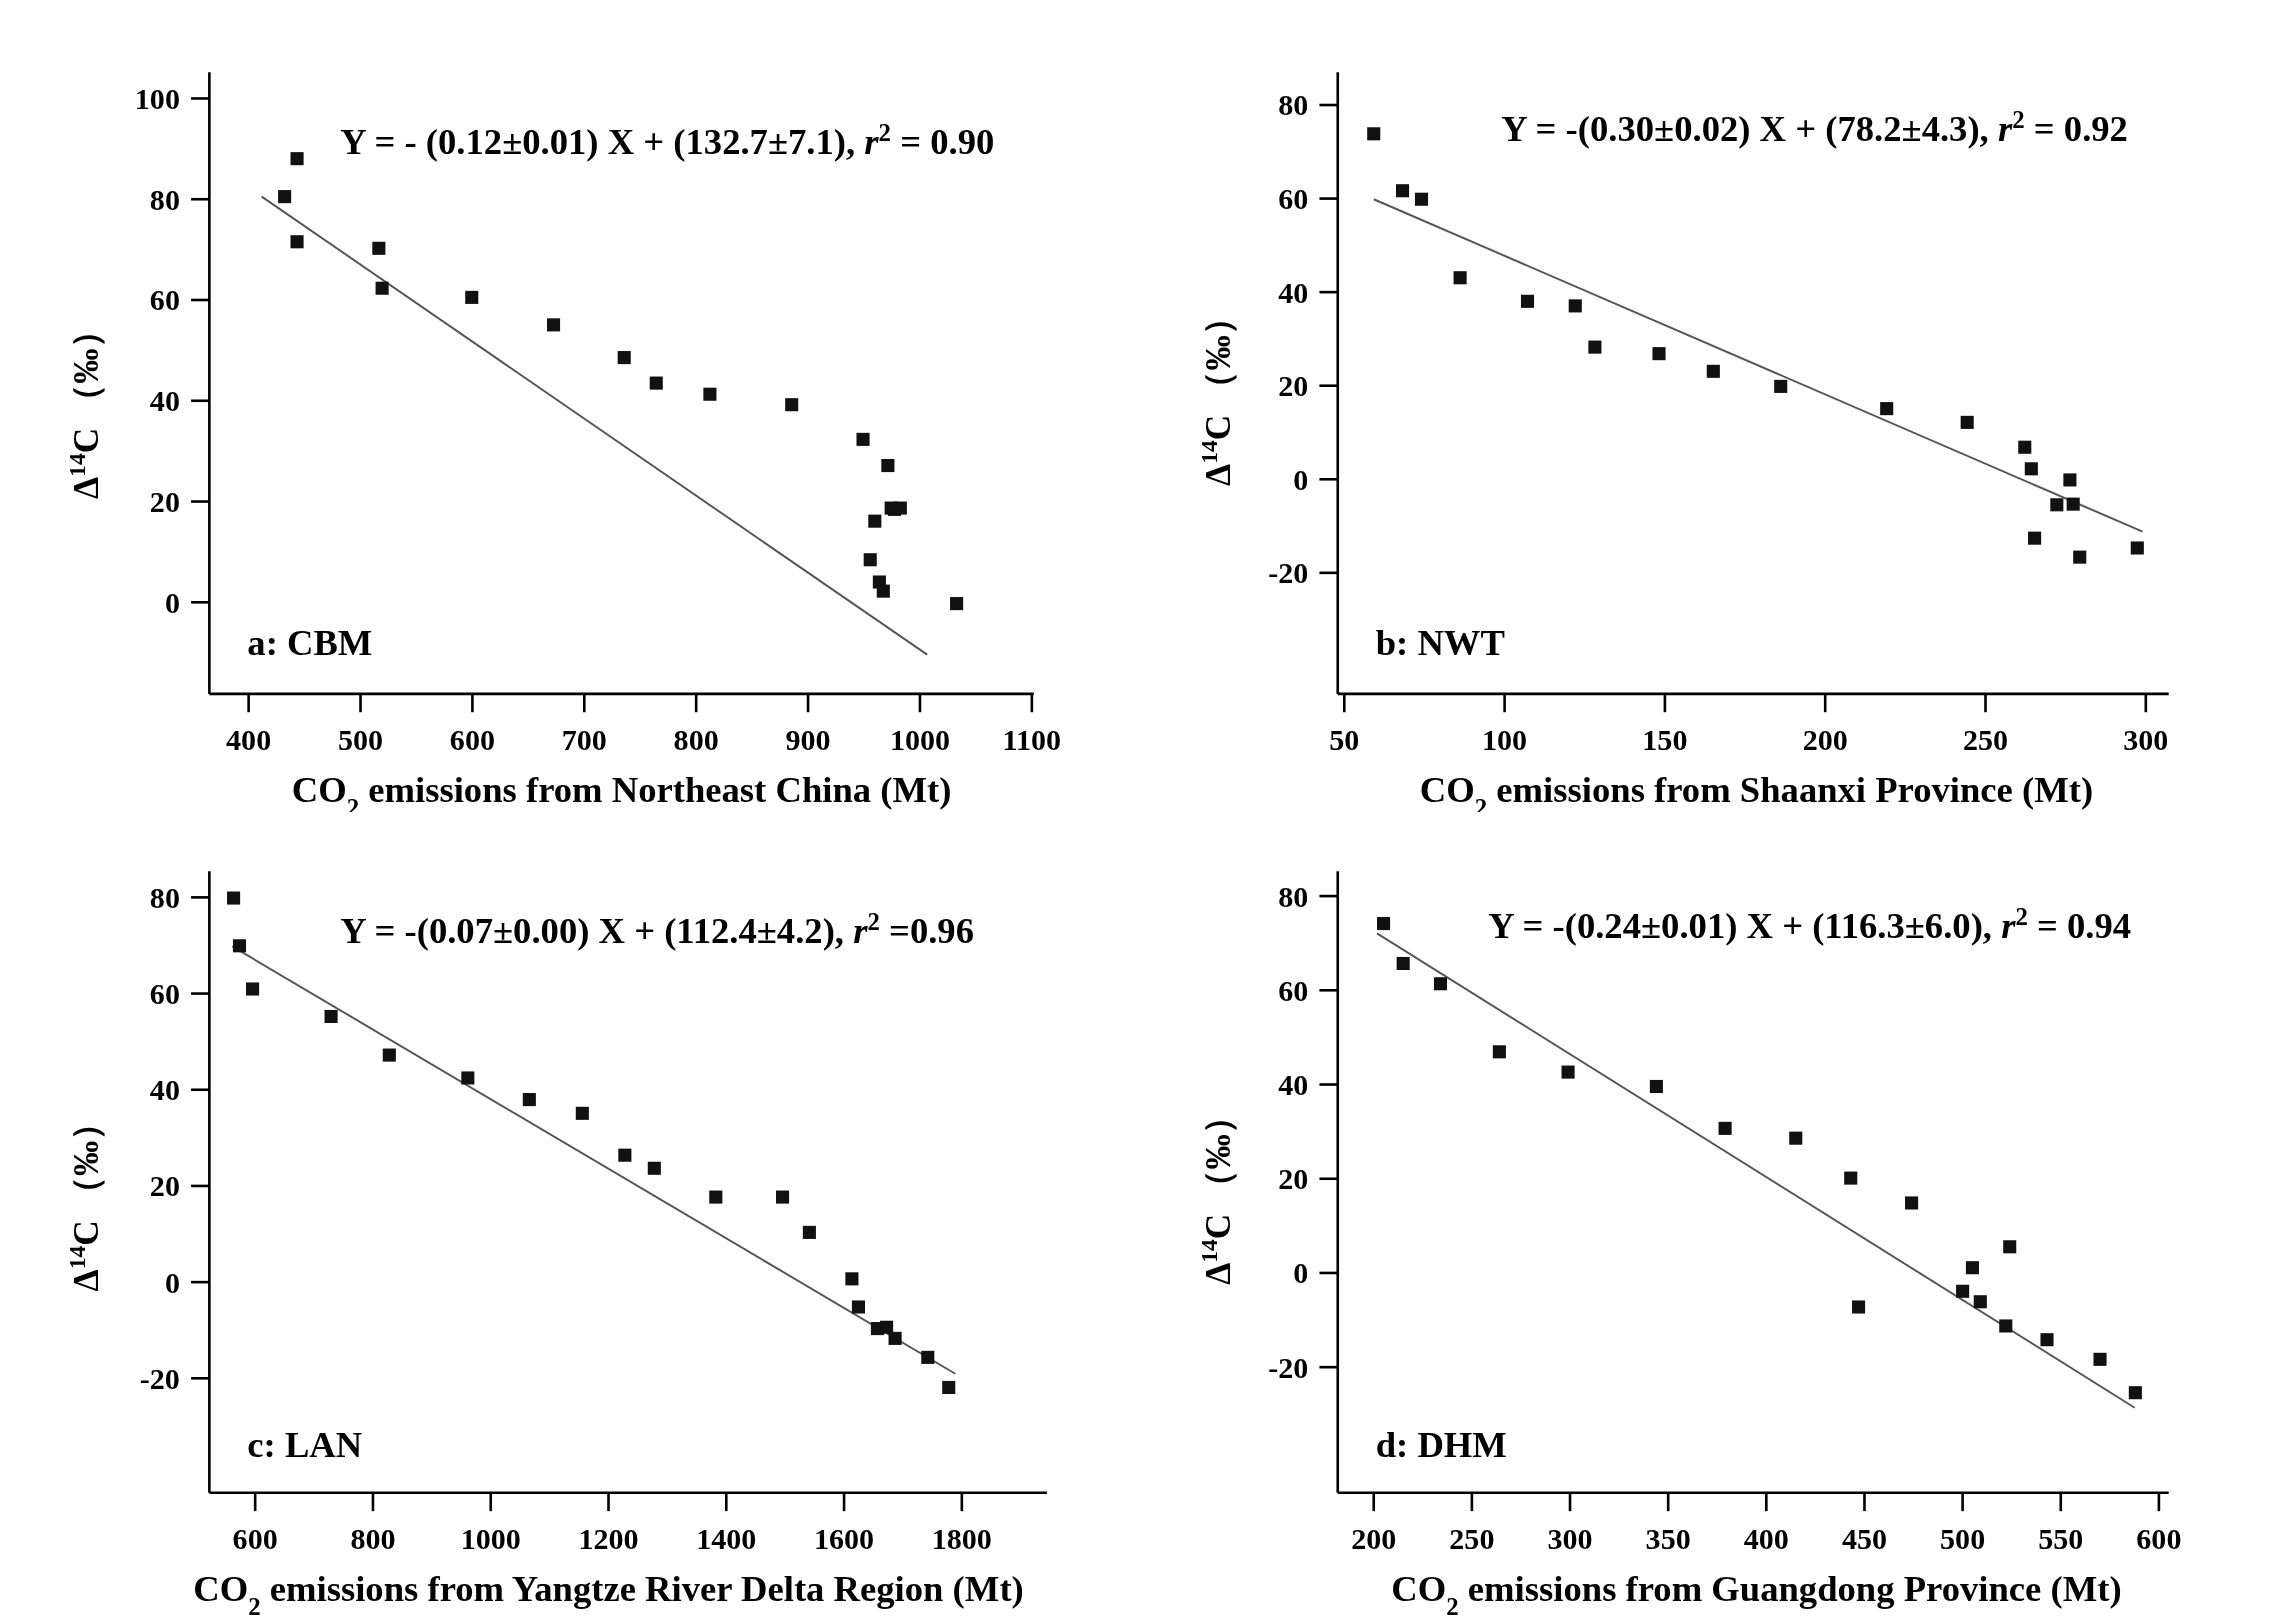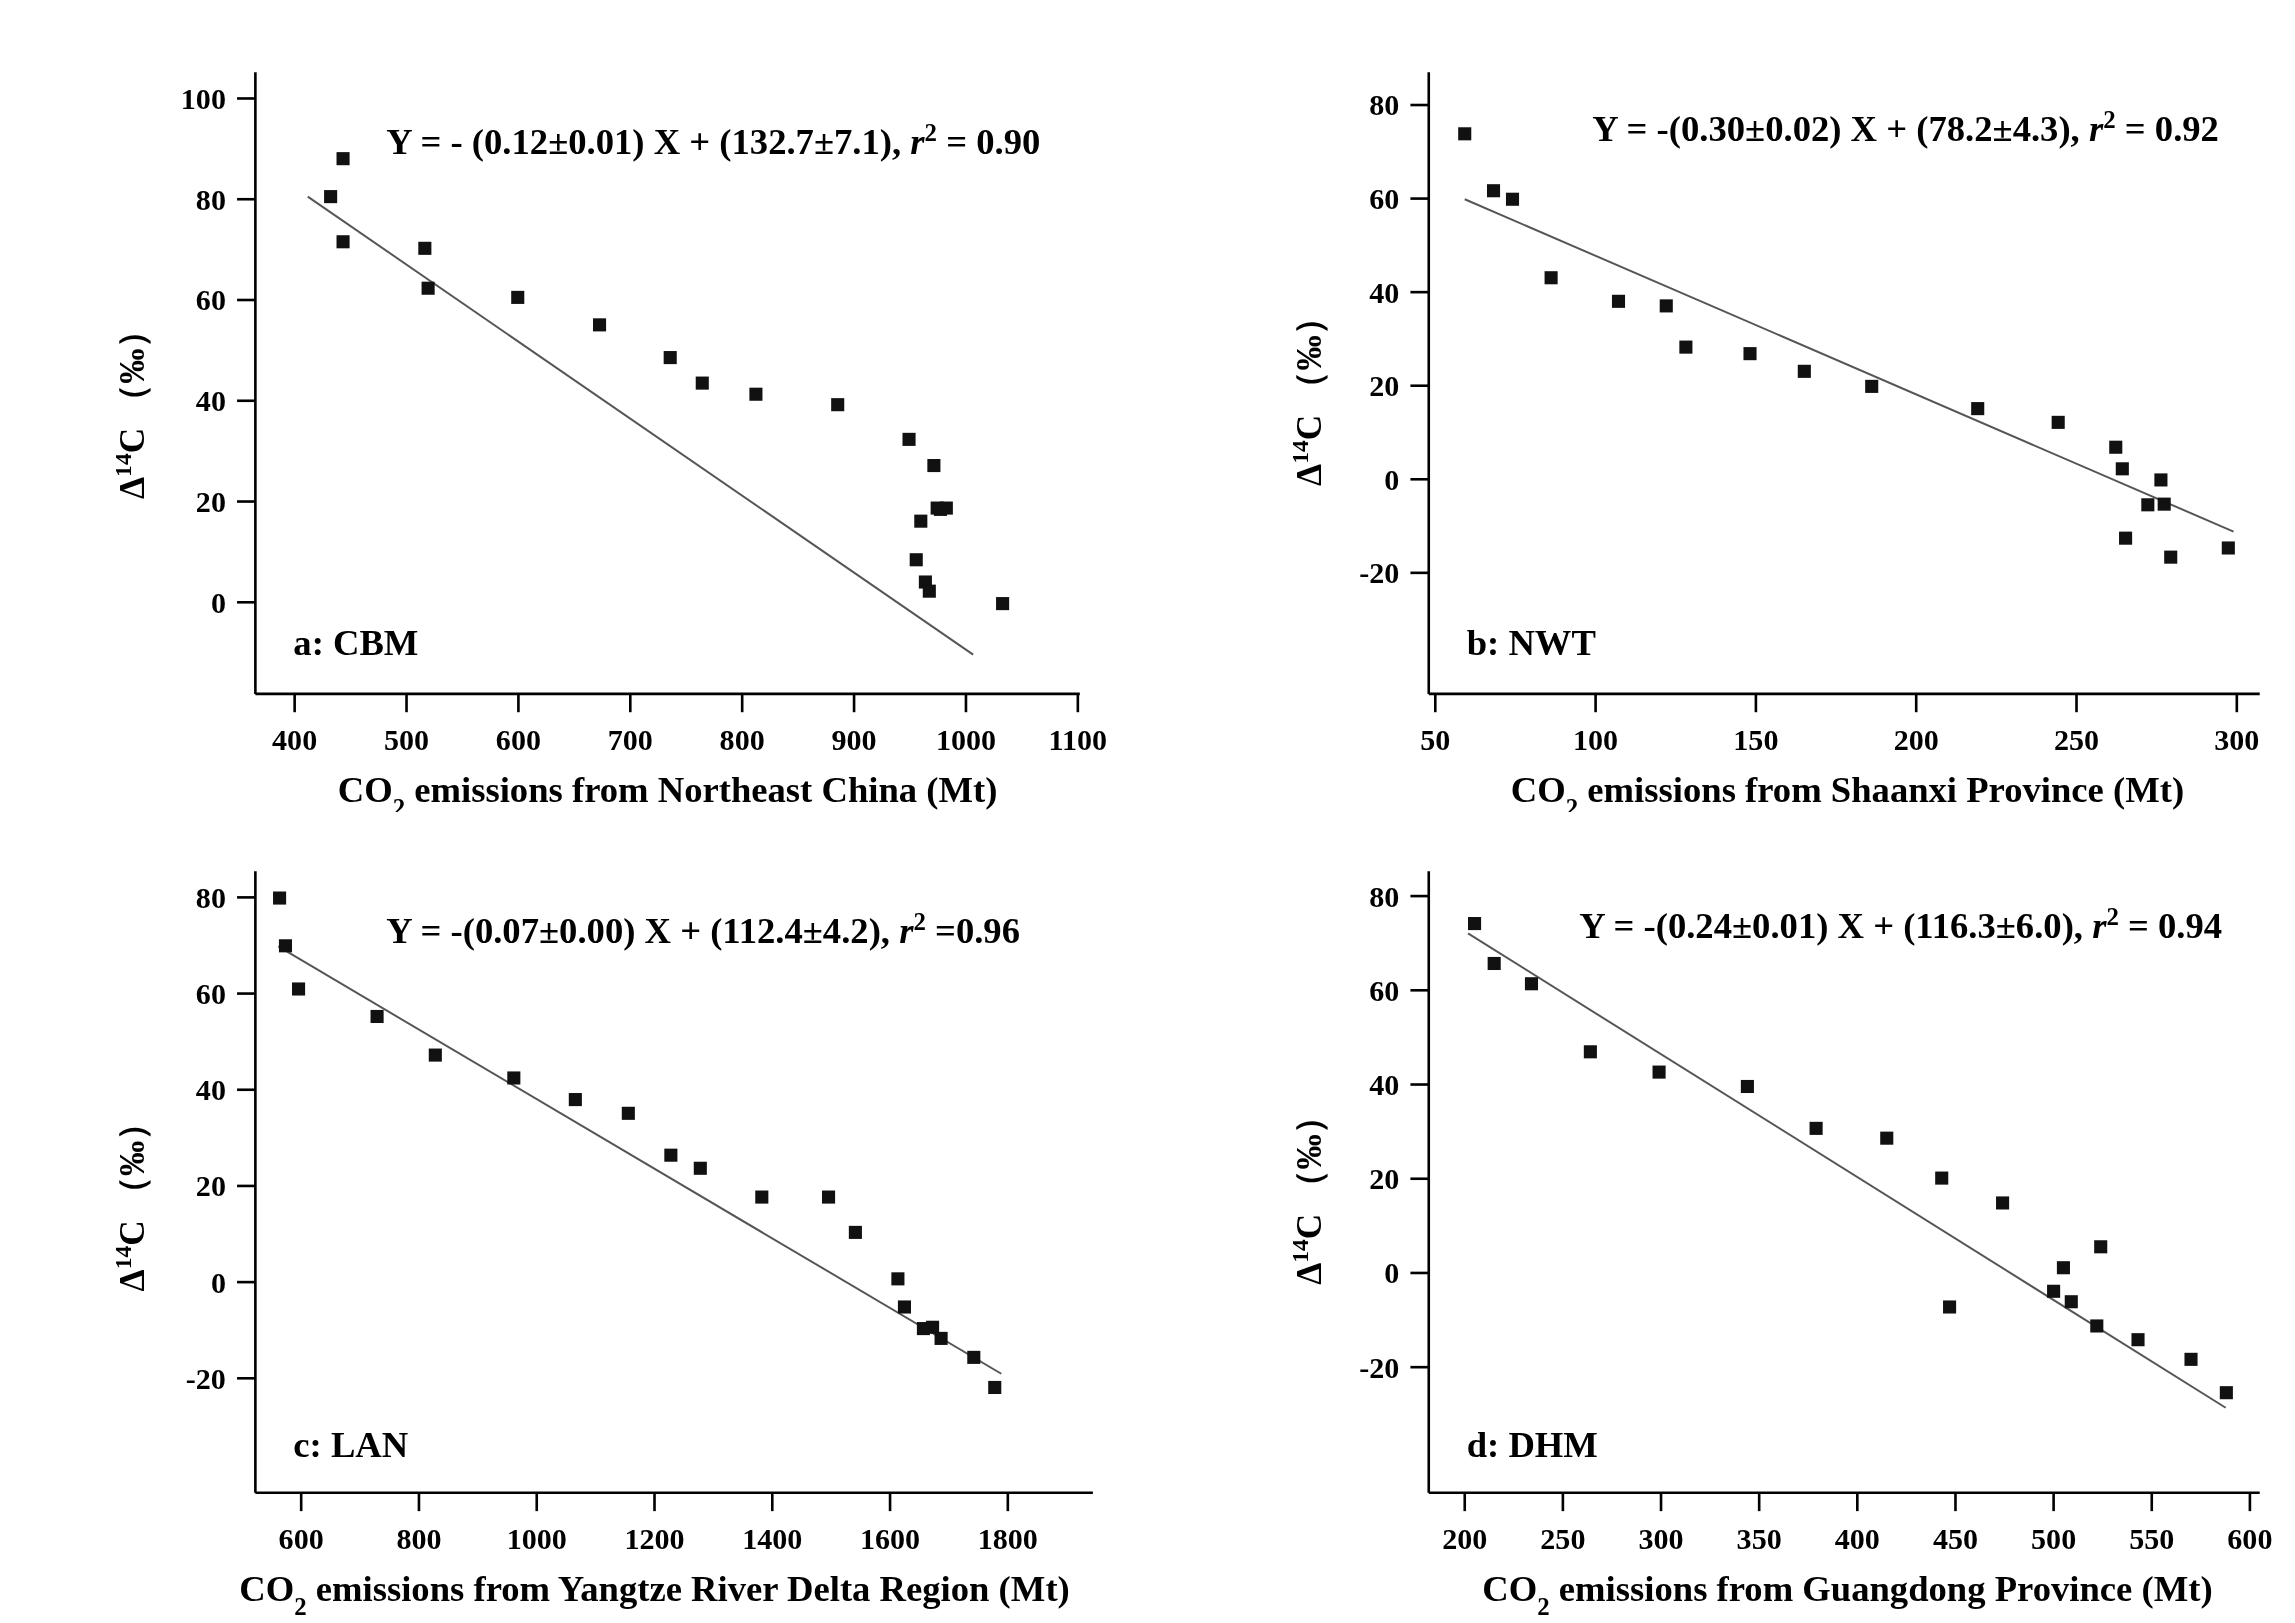--- a/index.html
+++ b/index.html
@@ -18,21 +18,20 @@
     display: grid;
     grid-template-columns: 1fr 1fr;
     grid-template-rows: 1fr 1fr;
     width: 2295px;
     height: 1624px;
     box-sizing: border-box;
   }
   .panel {
     position: relative;
     box-sizing: border-box;
-    padding-left: 46px;
   }
   .plot-svg {
     display: block;
   }
   .eq-text, .panel-label, .axis-title, .tick-label, .ylabel {
     font-family: "Liberation Serif", serif;
     font-weight: bold;
   }
 </style>
 </head>

